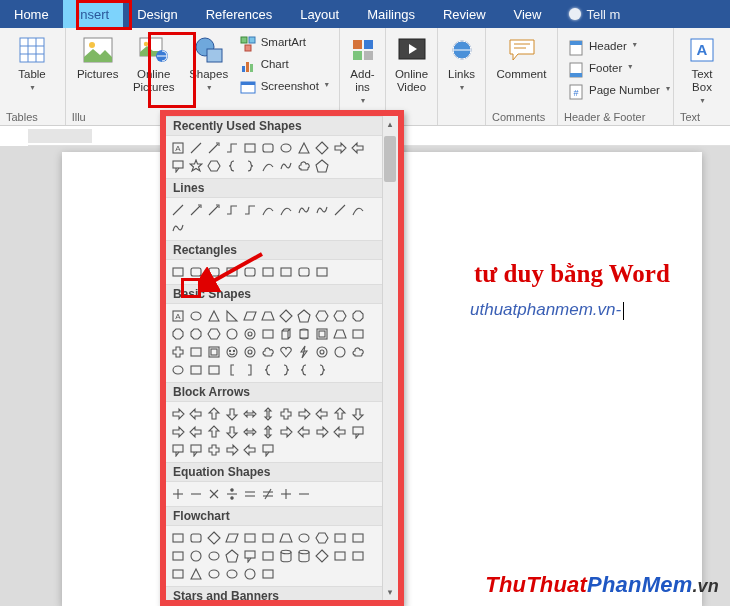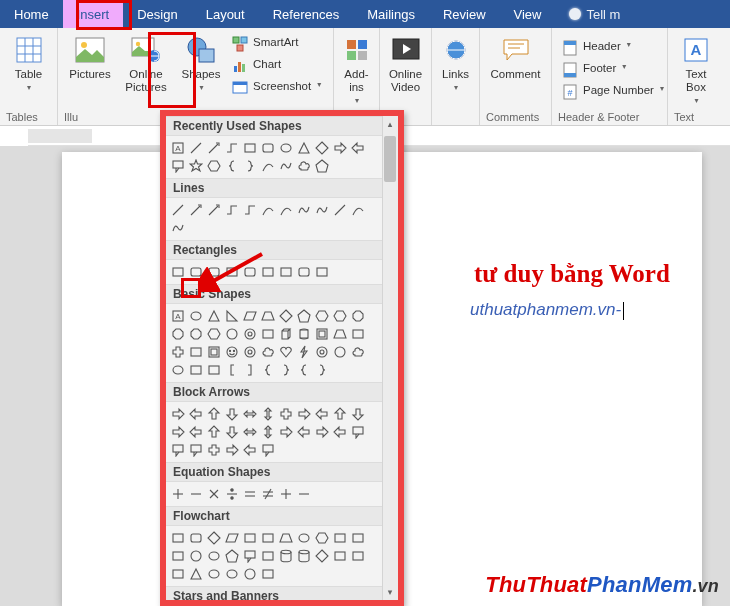--- a/index.html
+++ b/index.html
@@ -1,21 +1,21 @@
 <!DOCTYPE html>
 <html><head>
 <meta charset="utf-8">
 <style>
   * { margin: 0; padding: 0; box-sizing: border-box; font-family: "Segoe UI", Tahoma, sans-serif; }
   body { width: 730px; height: 606px; background: #fff; overflow: hidden; position: relative; }
 
   
   .tabs { background: #2b579a; height: 28px; display: flex; align-items: stretch; color: #fff; font-size: 13px; }
   .tab { padding: 0 14px; display: flex; align-items: center; cursor: pointer; white-space: nowrap; }
-  .tab.active { background: #f0abfc; color: #2b579a; }
+  .tab.active { background: #7dd3fc; color: #2b579a; }
   .tellme { display: flex; align-items: center; gap: 5px; opacity: .9; }
   .lamp { width: 12px; height: 12px; border-radius: 50%; background: #fff; display: inline-block; box-shadow: 0 0 3px #fff; }
 
   
   .ribbon { background: #f3f3f3; border-bottom: 1px solid #d0d0d0; height: 98px; display: flex; position: relative; }
   .group { border-right: 1px solid #d6d6d6; display: flex; flex-direction: column; justify-content: space-between; padding: 4px 6px 2px; }
   .group-label { text-align: left; font-size: 11px; color: #666; padding-top: 1px; }
   .group-body { display: flex; gap: 2px; flex: 1; }
 
   .big-btn { display: flex; flex-direction: column; align-items: center; justify-content: flex-start; width: 52px; padding-top: 2px; gap: 2px; cursor: pointer; font-size: 11.5px; color: #333; text-align: center; line-height: 1.15; }
@@ -59,34 +59,34 @@
   .wm2 { color: #1f57c3; }
   .wm3 { color: #333; font-size: 18px; font-weight: 600; margin-top: 36px;}
 </style>
 </head>
 <body>
 
 <div class="tabs">
   <div class="tab">Home</div>
   <div class="tab active">Insert</div>
   <div class="tab">Design</div>
+  <div class="tab">References</div>
   <div class="tab">Layout</div>
-  <div class="tab">References</div>
   <div class="tab">Mailings</div>
   <div class="tab">Review</div>
   <div class="tab">View</div>
   <div class="tab tellme">
     <span class="lamp"></span>
     <span>Tell m</span>
   </div>
 </div>
 
 <div class="ribbon">
 
-  <div class="group" style="width:58px">
+  <div class="group" style="width:66px">
     <div class="group-body">
       <div class="big-btn">
         <span class="ico">
           <svg width="28" height="28" viewBox="0 0 28 28">
               <rect x="2" y="2" width="24" height="24" fill="#fff" stroke="#5b8bd4"></rect>
               <line x1="2" y1="10" x2="26" y2="10" stroke="#5b8bd4"></line>
               <line x1="2" y1="18" x2="26" y2="18" stroke="#5b8bd4"></line>
               <line x1="10" y1="2" x2="10" y2="26" stroke="#5b8bd4"></line>
               <line x1="18" y1="2" x2="18" y2="26" stroke="#5b8bd4"></line>
             </svg>

